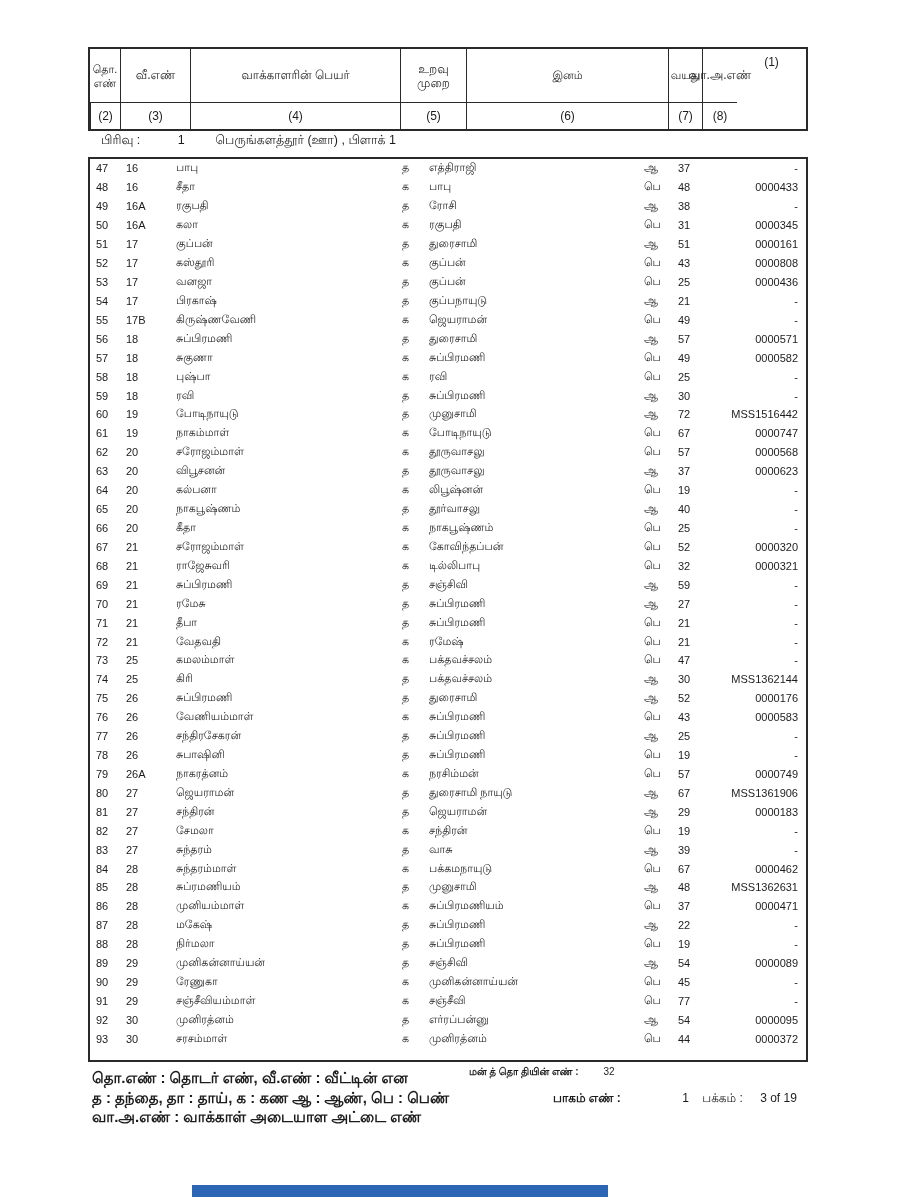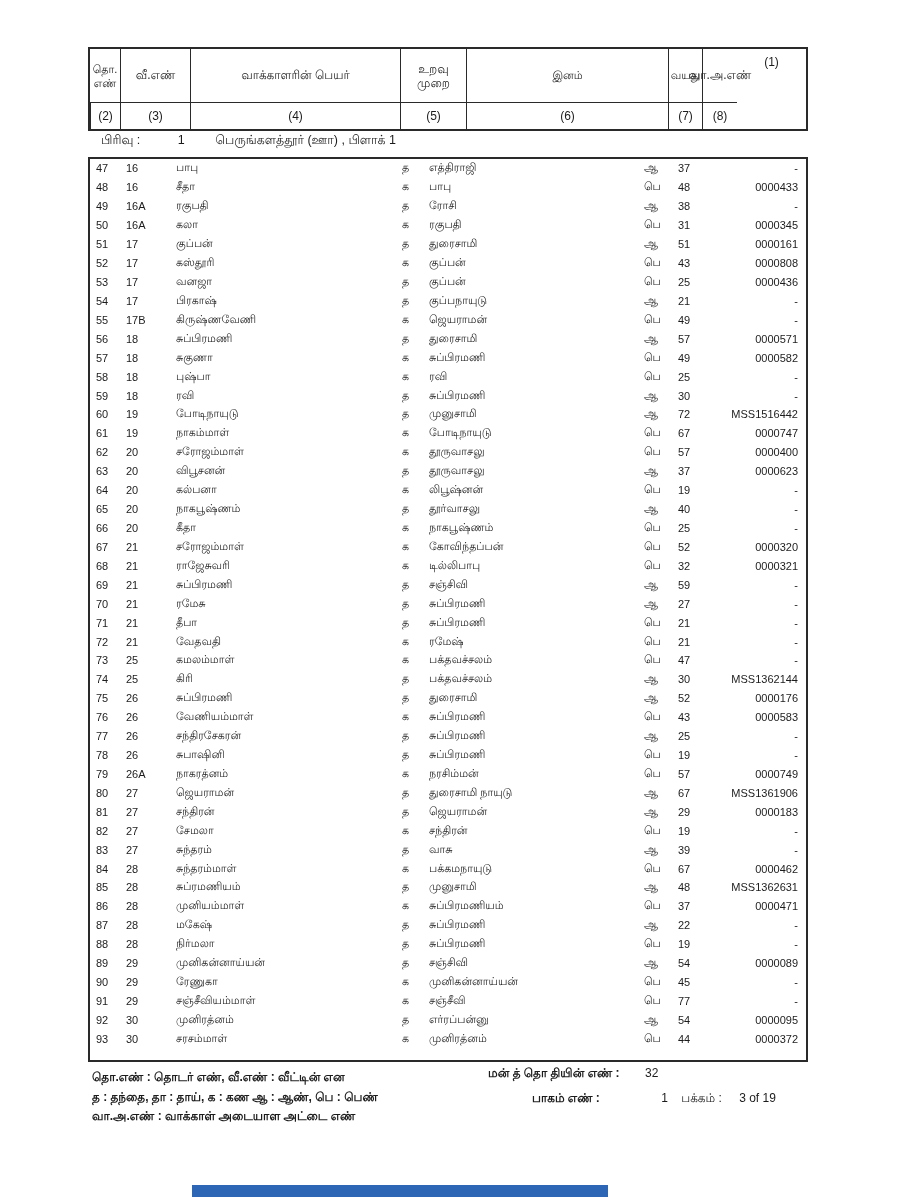--- a/index.html
+++ b/index.html
@@ -46,27 +46,27 @@
     grid-template-columns:30px 50px 226px 27px 215px 34px 34px 1fr;
     height:18.93px; align-items:center;
     padding-left:6px; padding-right:8px;
     font-size:11px; white-space:nowrap;
   }
   .row .c8 { text-align:right; }
 
   
   .footer-left {
     position:absolute; left:92px; top:1068px;
-    font-size:12px; font-weight:bold; line-height:19.5px; white-space:nowrap;
+    font-size:15px; font-weight:bold; line-height:19.5px; white-space:nowrap;
   }
-  .ward-line { position:absolute; left:488px; top:1066px; font-size:12px; white-space:nowrap; }
+  .ward-line { position:absolute; left:469px; top:1066px; font-size:10px; white-space:nowrap; }
   .ward-line .lab { font-weight:bold; }
   .ward-line .val { margin-left:22px; font-weight:normal; }
   .part-line { position:absolute; left:532px; top:1091px; font-size:12px; white-space:nowrap; }
-  .part-line .lab { font-weight:bold; }
+  .part-line .lab { font-weight:bold;margin-left:21px; }
   .part-line .pv { margin-left:58px; }
   .part-line .plab { font-weight:normal; margin-left:10px; }
   .part-line .pgv { margin-left:14px;text-align:right; }
 
   .bottom-bar { position:absolute; left:192px; top:1185px; width:416px; height:12px; }
 </style>
 </head>
 <body>
 
 <div class="page">
@@ -254,21 +254,21 @@
         <span class="c8">0000747</span>
       </div>
       <div class="row">
         <span class="c1">62</span>
         <span class="c2">20</span>
         <span class="c3">சரோஜம்மாள்</span>
         <span class="c4">க</span>
         <span class="c5">தூருவாசலு</span>
         <span class="c6">பெ</span>
         <span class="c7">57</span>
-        <span class="c8">0000400</span>
+        <span class="c8">0000568</span>
       </div>
       <div class="row">
         <span class="c1">63</span>
         <span class="c2">20</span>
         <span class="c3">விபூசனன்</span>
         <span class="c4">த</span>
         <span class="c5">தூருவாசலு</span>
         <span class="c6">ஆ</span>
         <span class="c7">37</span>
         <span class="c8">0000623</span>

